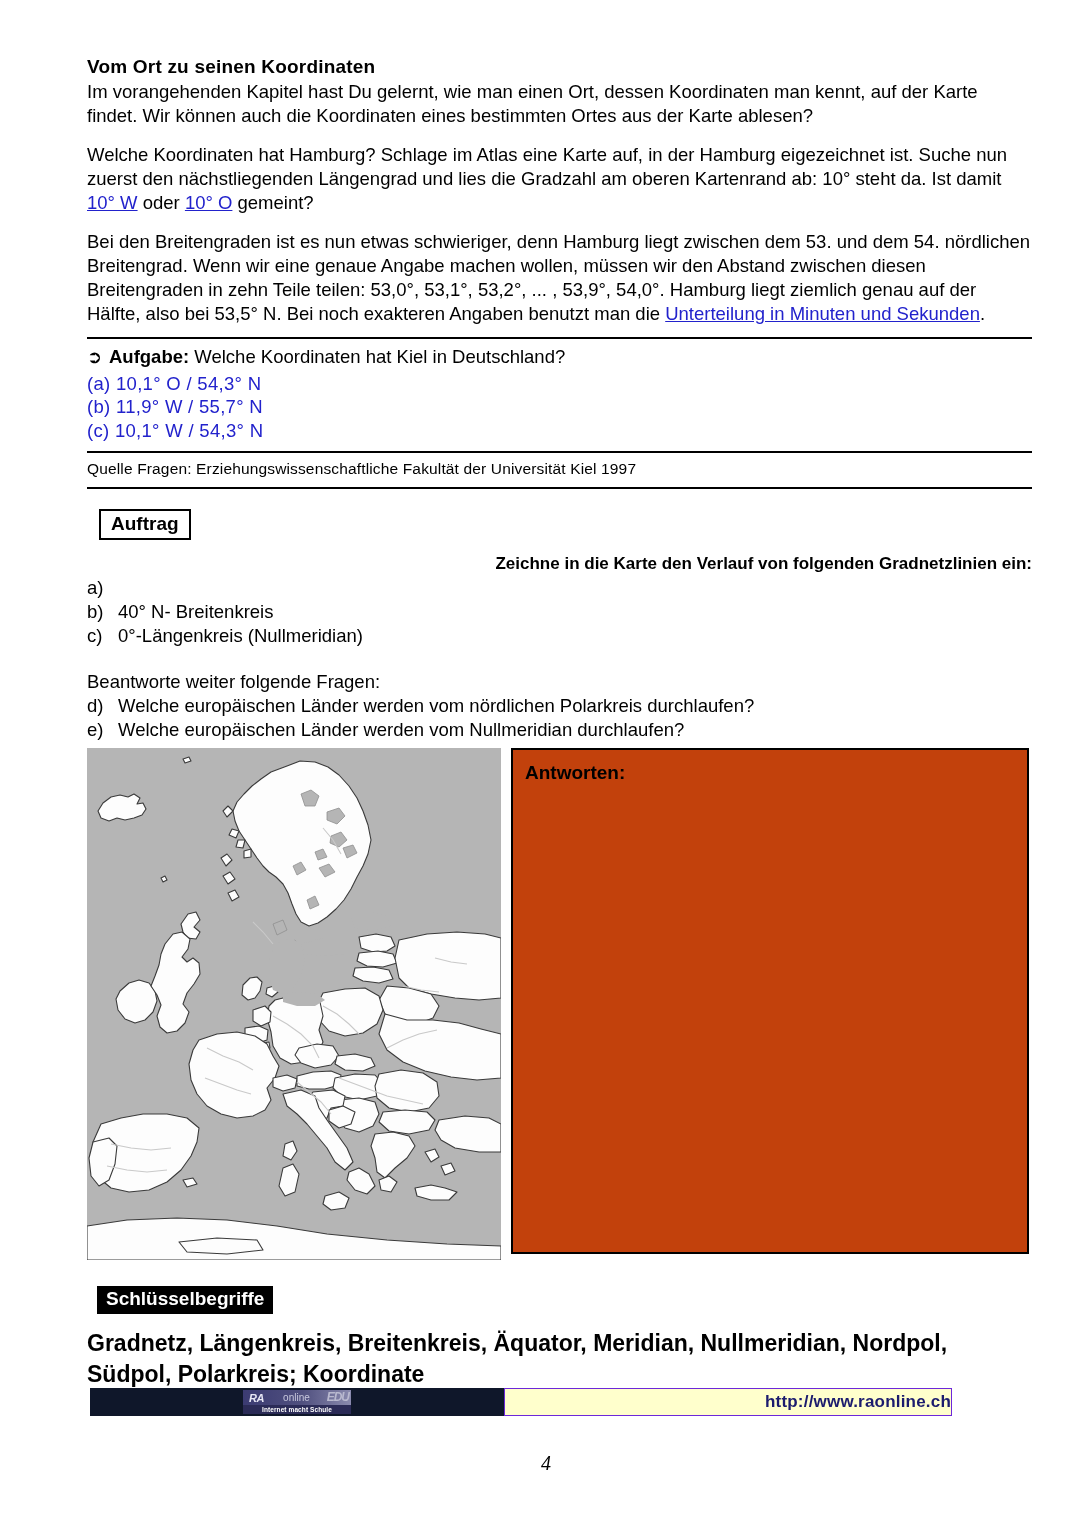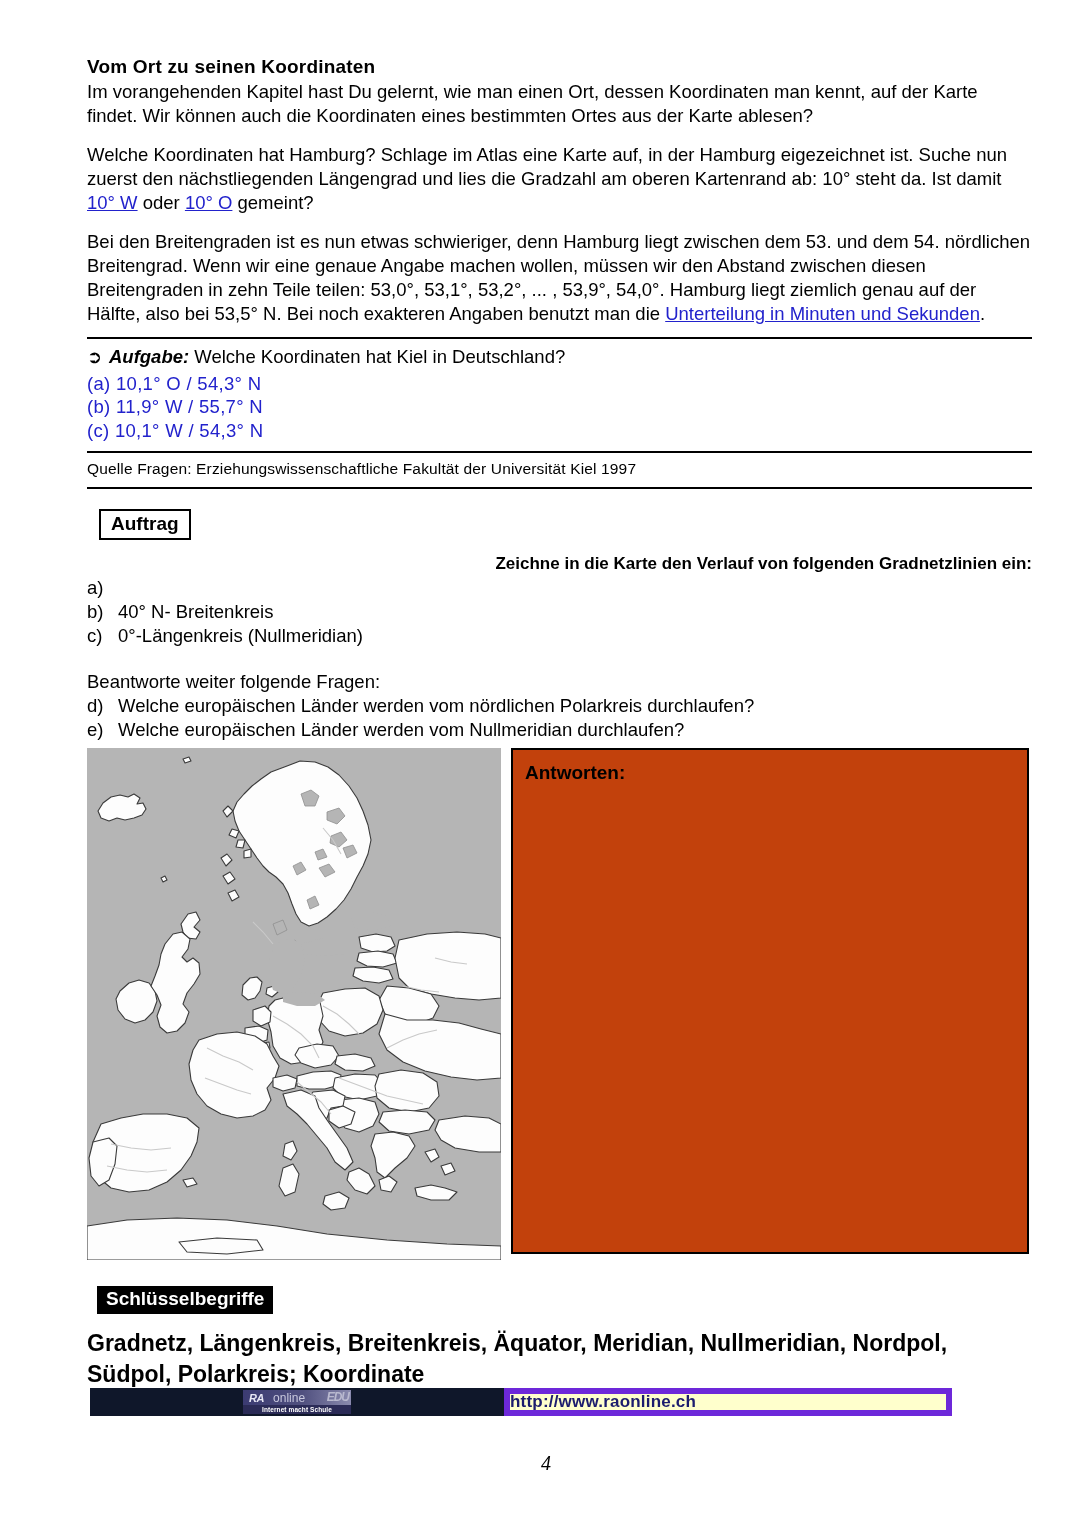--- a/index.html
+++ b/index.html
@@ -63,21 +63,20 @@
     line-height: 1.30;
     margin: 0 0 2px 0;
   }
   .task-arrow {
     font-size: 18px;
     display: inline-block;
     width: 22px;
   }
   .task-label {
     font-weight: bold;
-    font-style: italic;
   }
   .opt {
     font-size: 18.5px;
     line-height: 1.28;
     color: #2222cc;
     margin: 0;
     letter-spacing: 0.3px;
   }
 
   .source-line {
@@ -198,23 +197,23 @@
   }
   .logo-ra {
     font-size: 11px;
     font-weight: bold;
     color: #e8e8f5;
     letter-spacing: -0.4px;
     margin-left: 6px;
     font-style: italic;
   }
   .logo-online {
-    font-size: 12px;
+    font-size: 10px;
     color: #c8c8dd;
-    margin-left: 9px;
+    margin-left: 19px;
   }
   .logo-edu {
     position: absolute;
     right: 2px;
     top: 0px;
     font-size: 12px;
     font-weight: bold;
     font-style: italic;
     color: #b9b9cf;
     letter-spacing: -1px;
@@ -227,25 +226,25 @@
     color: #ffffff;
     font-size: 6.5px;
     font-weight: bold;
     text-align: center;
     line-height: 9px;
     letter-spacing: 0.1px;
   }
   .footer-right {
     flex: 1;
     background: #ffffcc;
-    border: 6px solid #6d28d9;
+    border: 1px solid #6d28d9;
     box-sizing: border-box;
     display: flex;
     align-items: center;
-    justify-content: flex-start;
+    justify-content: flex-end;
   }
   .footer-url {
     font-size: 17px;
     font-weight: bold;
     color: #1c1c6e;
     letter-spacing: 0.2px;
   }
 
   .page-number {
     position: absolute;

